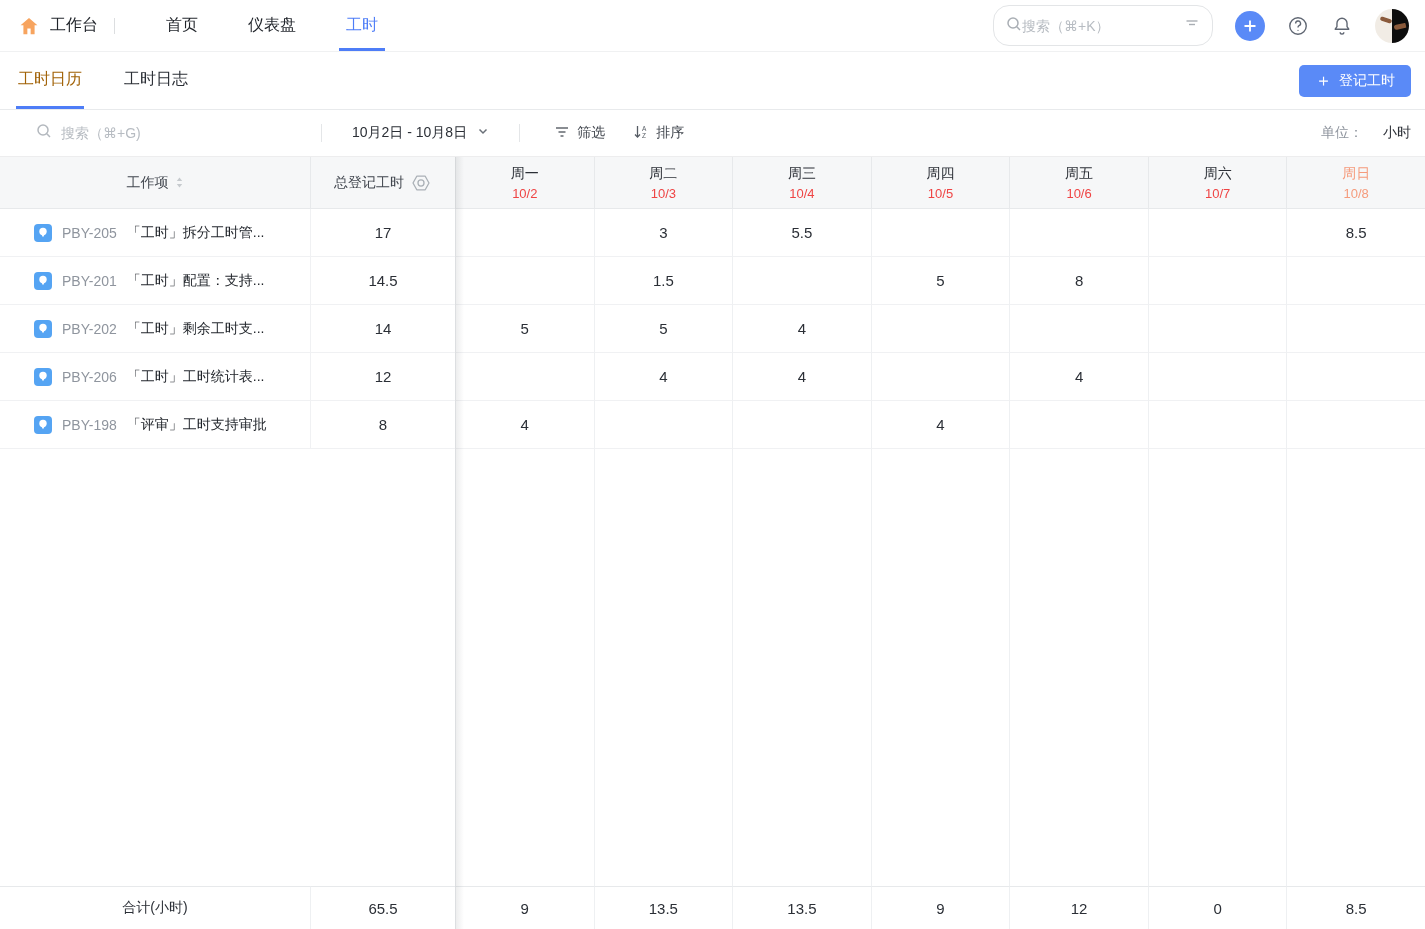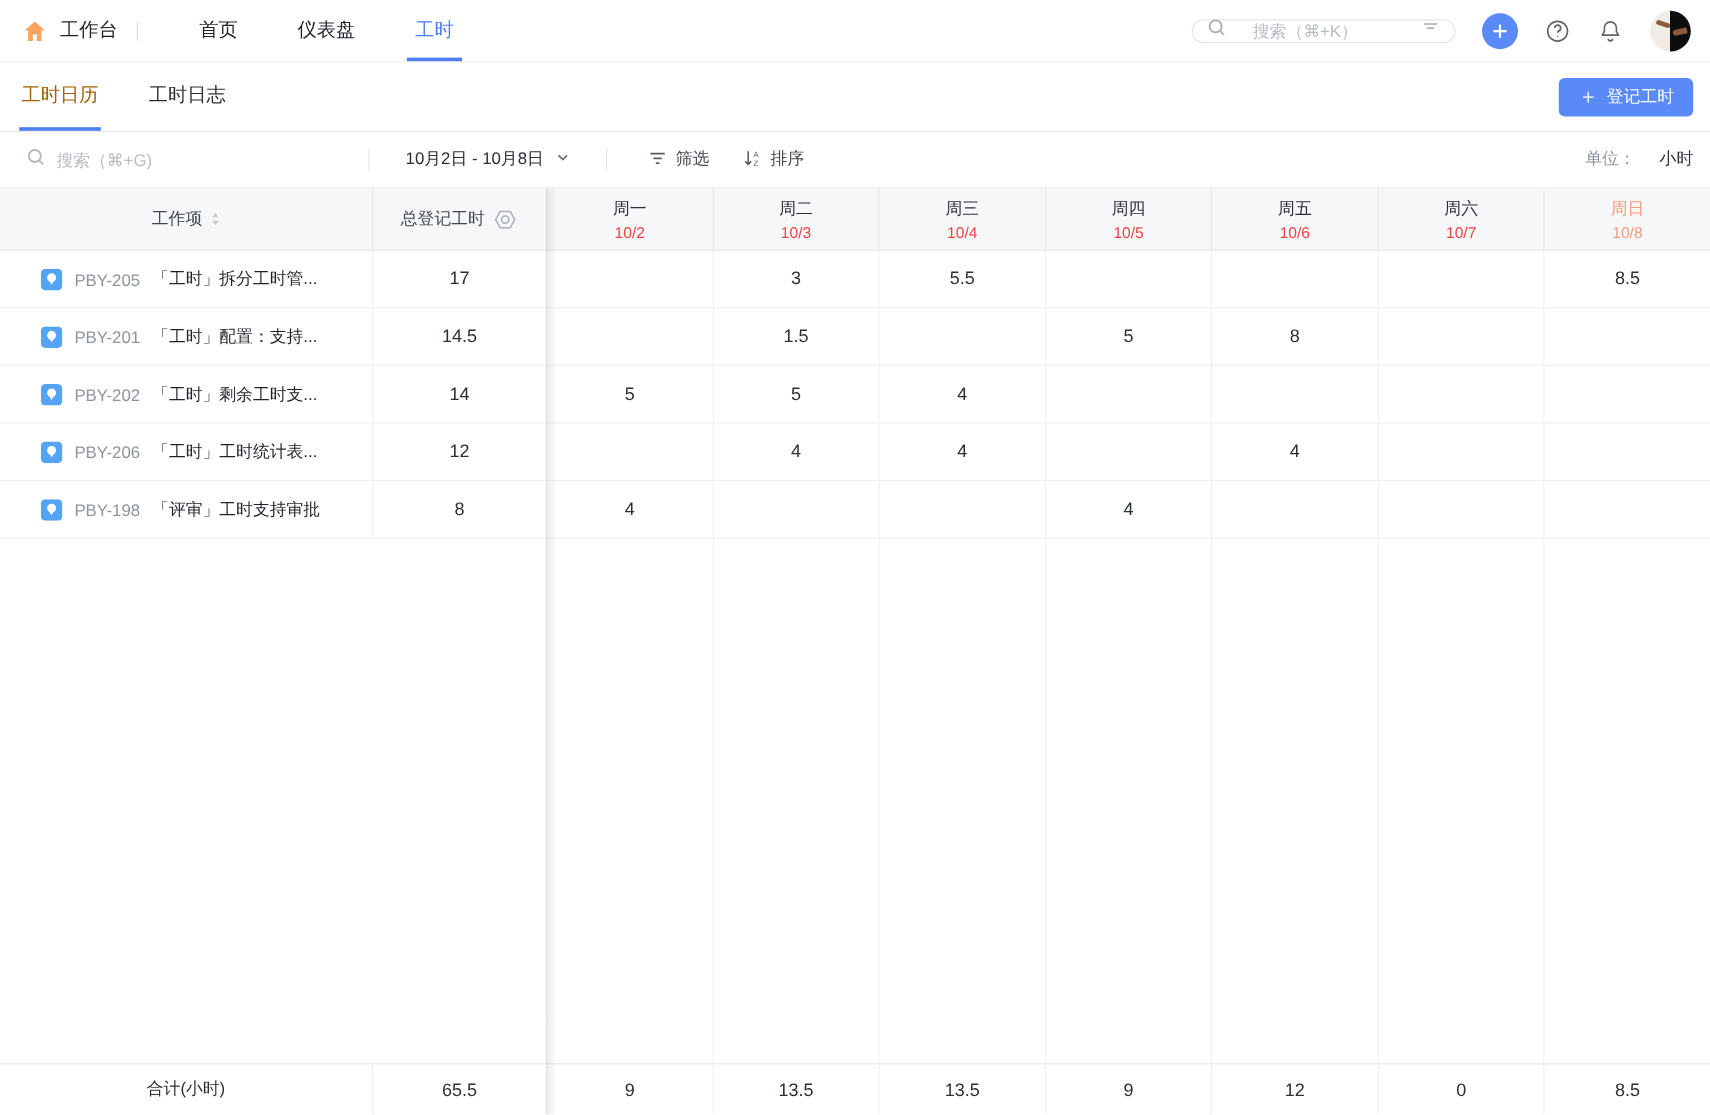--- a/index.html
+++ b/index.html
@@ -9,39 +9,39 @@
 
   
   .navbar { height:52px; display:flex; align-items:center; padding:0 16px 0 18px; border-bottom:1px solid #f0f1f2; }
   .nav-left { display:flex; align-items:center; height:100%; }
   .home-ic { display:flex; align-items:center; margin-right:10px; cursor:pointer; }
   .ws { font-size:16px; color:#1f2329; margin-right:16px; cursor:pointer; }
   .vdiv { width:1px; height:16px; background:#dcdee0; margin-right:26px; }
   .nav-item { height:100%; display:flex; align-items:center; padding:0 7px; margin:0 18px; font-size:16px; color:#1f2329; border-top:3px solid transparent; border-bottom:3px solid transparent; cursor:pointer; }
   .nav-item.active { color:#4e7df7; border-bottom-color:#4e7df7; }
   .nav-right { margin-left:auto; display:flex; align-items:center; gap:22px; }
-  .search-pill { width:220px; height:20px; border:1px solid #e3e5e7; border-radius:16px; display:flex; align-items:center; padding:0 12px; gap:22px; }
+  .search-pill { width:220px; height:41px; border:1px solid #e3e5e7; border-radius:16px; display:flex; align-items:center; padding:0 12px; gap:0; }
   .search-pill input { border:none; outline:none; flex:1; min-width:0; font-size:14px; color:#2b2f36; font-family:inherit; background:transparent; }
   .search-pill input::placeholder { color:#b7bcc2; }
   .round-plus { width:30px; height:30px; border-radius:50%; background:#5a8af7; color:#fff; display:flex; align-items:center; justify-content:center; border:none; cursor:pointer; }
   .ic-btn { display:flex; align-items:center; cursor:pointer; background:none; border:none; }
   .avatar { width:34px; height:34px; border-radius:50%; overflow:hidden; position:relative; background:linear-gradient(90deg,#f1ece5 50%,#0d0d0d 50%); cursor:pointer; flex:none; }
   .hand { position:absolute; background:#8a5a3b; border-radius:3px; }
   .hand.l { width:12px; height:4px; left:5px; top:9px; transform:rotate(18deg); }
   .hand.r { width:12px; height:5px; right:3px; top:15px; transform:rotate(-12deg); border-radius:3px 1px 1px 3px; }
 
   
   .tabbar { height:58px; display:flex; align-items:stretch; padding:0 14px 0 16px; border-bottom:1px solid #e8eaec; }
   .tab { display:flex; align-items:center; padding:0 2px; margin-right:38px; font-size:16px; color:#2b2f36; border-bottom:3px solid transparent; cursor:pointer; }
   .tab.active { color:#a16207; border-bottom-color:#4e7df7; }
   .register-btn { margin-left:auto; align-self:center; height:32px; padding:0 16px; background:#5a8af7; color:#fff; border:none; border-radius:5px; font-size:14px; display:flex; align-items:center; gap:7px; cursor:pointer; font-family:inherit; }
   .register-btn .plus { font-size:17px; line-height:1; font-weight:400; }
 
   
-  .toolbar { height:47px; display:flex; align-items:center; padding:0 14px 0 22px; border-bottom:1px solid #ededee; }
+  .toolbar { height:47px; display:flex; align-items:center; padding:0 14px 0 36px; border-bottom:1px solid #ededee; }
   .tb-search { display:flex; align-items:center; gap:9px; width:265px; }
   .tb-search input { border:none; outline:none; font-size:14px; flex:1; min-width:0; color:#2b2f36; font-family:inherit; }
   .tb-search input::placeholder { color:#b7bcc2; }
   .tb-div { width:1px; height:18px; background:#e4e6e8; margin:0 20px; }
   .date-range { display:flex; align-items:flex-start; gap:10px; font-size:14px; color:#2b2f36; padding:0 10px; cursor:pointer; }
   .tb-btn { display:flex; align-items:center; gap:7px; font-size:14px; color:#41464e; background:none; border:none; cursor:pointer; margin:0 14px; font-family:inherit; }
   .unit { margin-left:auto; font-size:14px; }
   .unit .u-label { color:#8f959e; }
   .unit .u-value { color:#2b2f36; margin-left:20px; }
 

